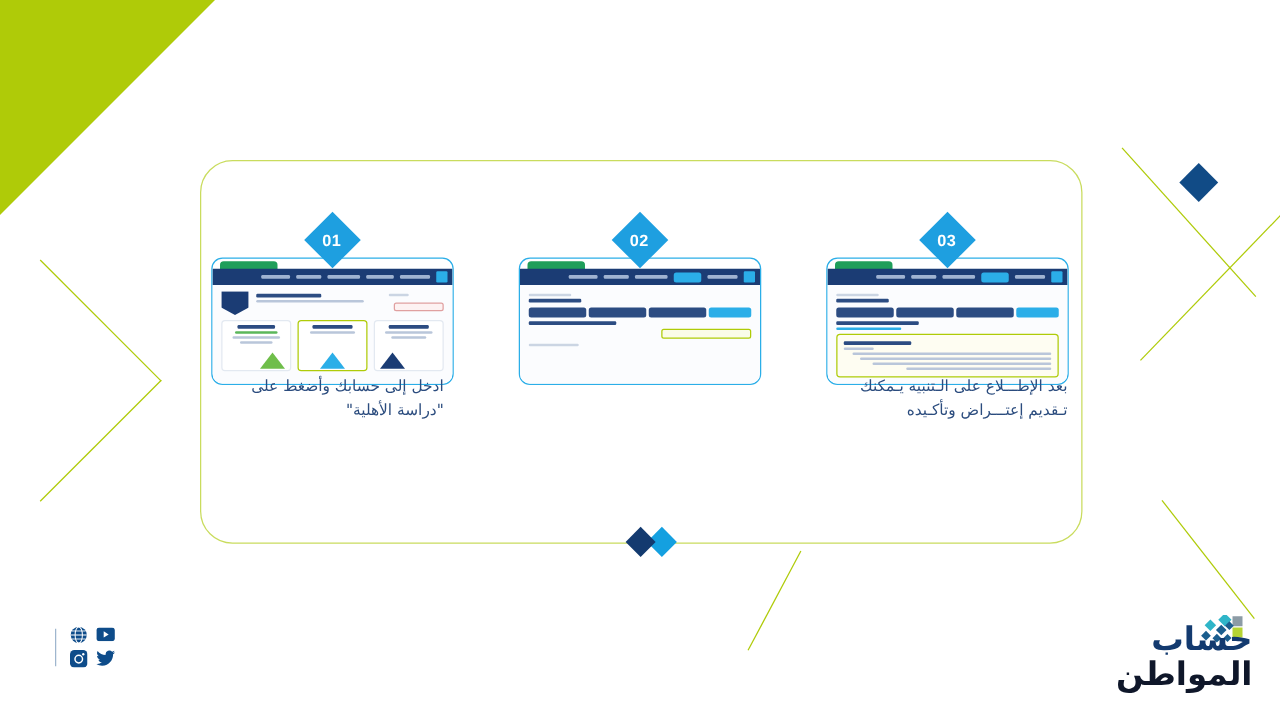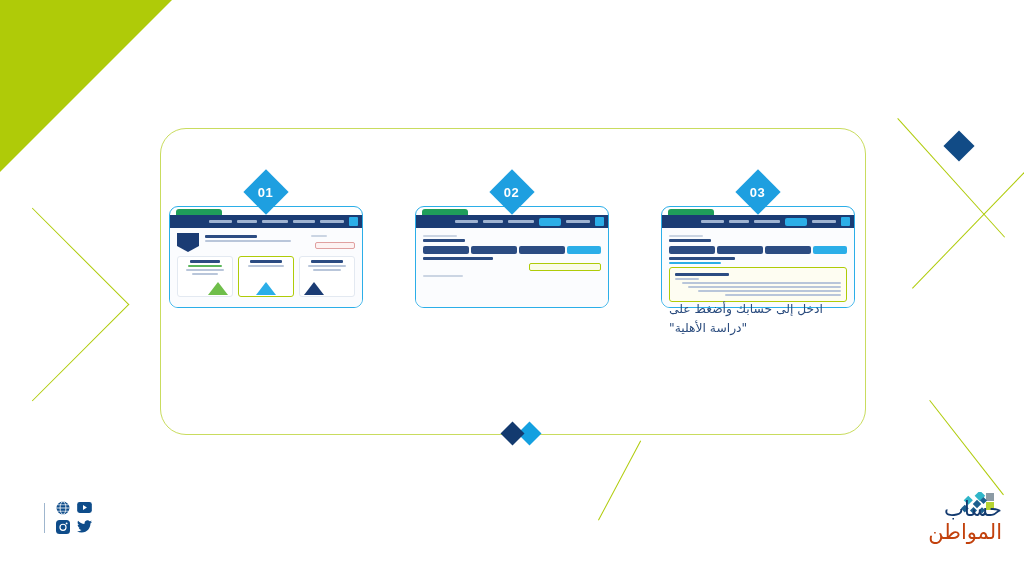--- a/index.html
+++ b/index.html
@@ -139,21 +139,21 @@
     padding:3px 5px;margin-top:3px;
   }
 
   
   .captions{
     position:absolute;left:170px;top:300px;width:684px;
     display:flex;justify-content:space-between;z-index:5;
   }
   .caption{
     width:185px;color:#2B4C7E;font-size:12.3px;line-height:1.55;
-    text-align:left;font-weight:500;direction:rtl;
+    text-align:right;font-weight:500;direction:rtl;
   }
 
   
   .banner{
     position:absolute;left:50%;transform:translateX(-50%);top:450px;
     background:#133A6F;color:#ffffff;border-radius:5px;
     padding:7px 20px;font-size:12.5px;font-weight:bold;white-space:nowrap;
     z-index:6;direction:rtl;
   }
 
@@ -165,23 +165,23 @@
   .soc{width:17px;height:15px;color:#0E4C8A;display:flex;align-items:center;justify-content:center;}
   .soc svg{display:block;}
   .divider{width:1px;height:30px;background:#9FB6CE;}
   .soc-txt{color:#0E4C8A;font-size:11.5px;line-height:1.45;direction:ltr;text-align:left;font-family:"Liberation Sans",sans-serif;}
 
   
   .logo{position:absolute;right:22px;top:492px;width:130px;height:56px;z-index:6;}
   .logo-mark{position:absolute;right:4px;top:0;width:44px;height:30px;}
   .logo-text{
     position:absolute;right:0;top:6px;width:128px;text-align:right;
-    color:#133A6F;font-size:21px;font-weight:normal;line-height:1.08;direction:rtl;
-  }
-  .lt2{color:#c2410c;}
+    color:#133A6F;font-size:26px;font-weight:bold;line-height:1.08;direction:rtl;
+  }
+  .lt2{color:#0f172a;}
 </style>
 </head>
 <body>
 
 <div id="stage">
 
   <div class="bg-layer">
     <div class="corner-triangle"></div>
     <div class="chevron-outline"></div>
     <div class="lime-line ll-1"></div>
@@ -324,20 +324,21 @@
               <div class="tri tri-green"></div>
             </div>
           </div>
         </div>
       </div>
     </div>
 
   </div>
 
   <div class="captions">
+    <div class="caption">بعد الإطـــلاع على الـتنبيه يـمكنك تـقديم إعتـــراض وتأكـيده</div>
     <div class="caption">ادخل إلى حسابك وأضغط على "دراسة الأهلية"</div>
   </div>
 
 
   <div class="social">
     <div class="soc-icons">
       <div class="soc">
         <svg width="15" height="11" viewBox="0 0 24 18">
             <rect x="0" y="0" width="24" height="18" rx="4" fill="#0E4C8A"></rect>
             <polygon points="9.5,5 16,9 9.5,13" fill="#ffffff"></polygon>

